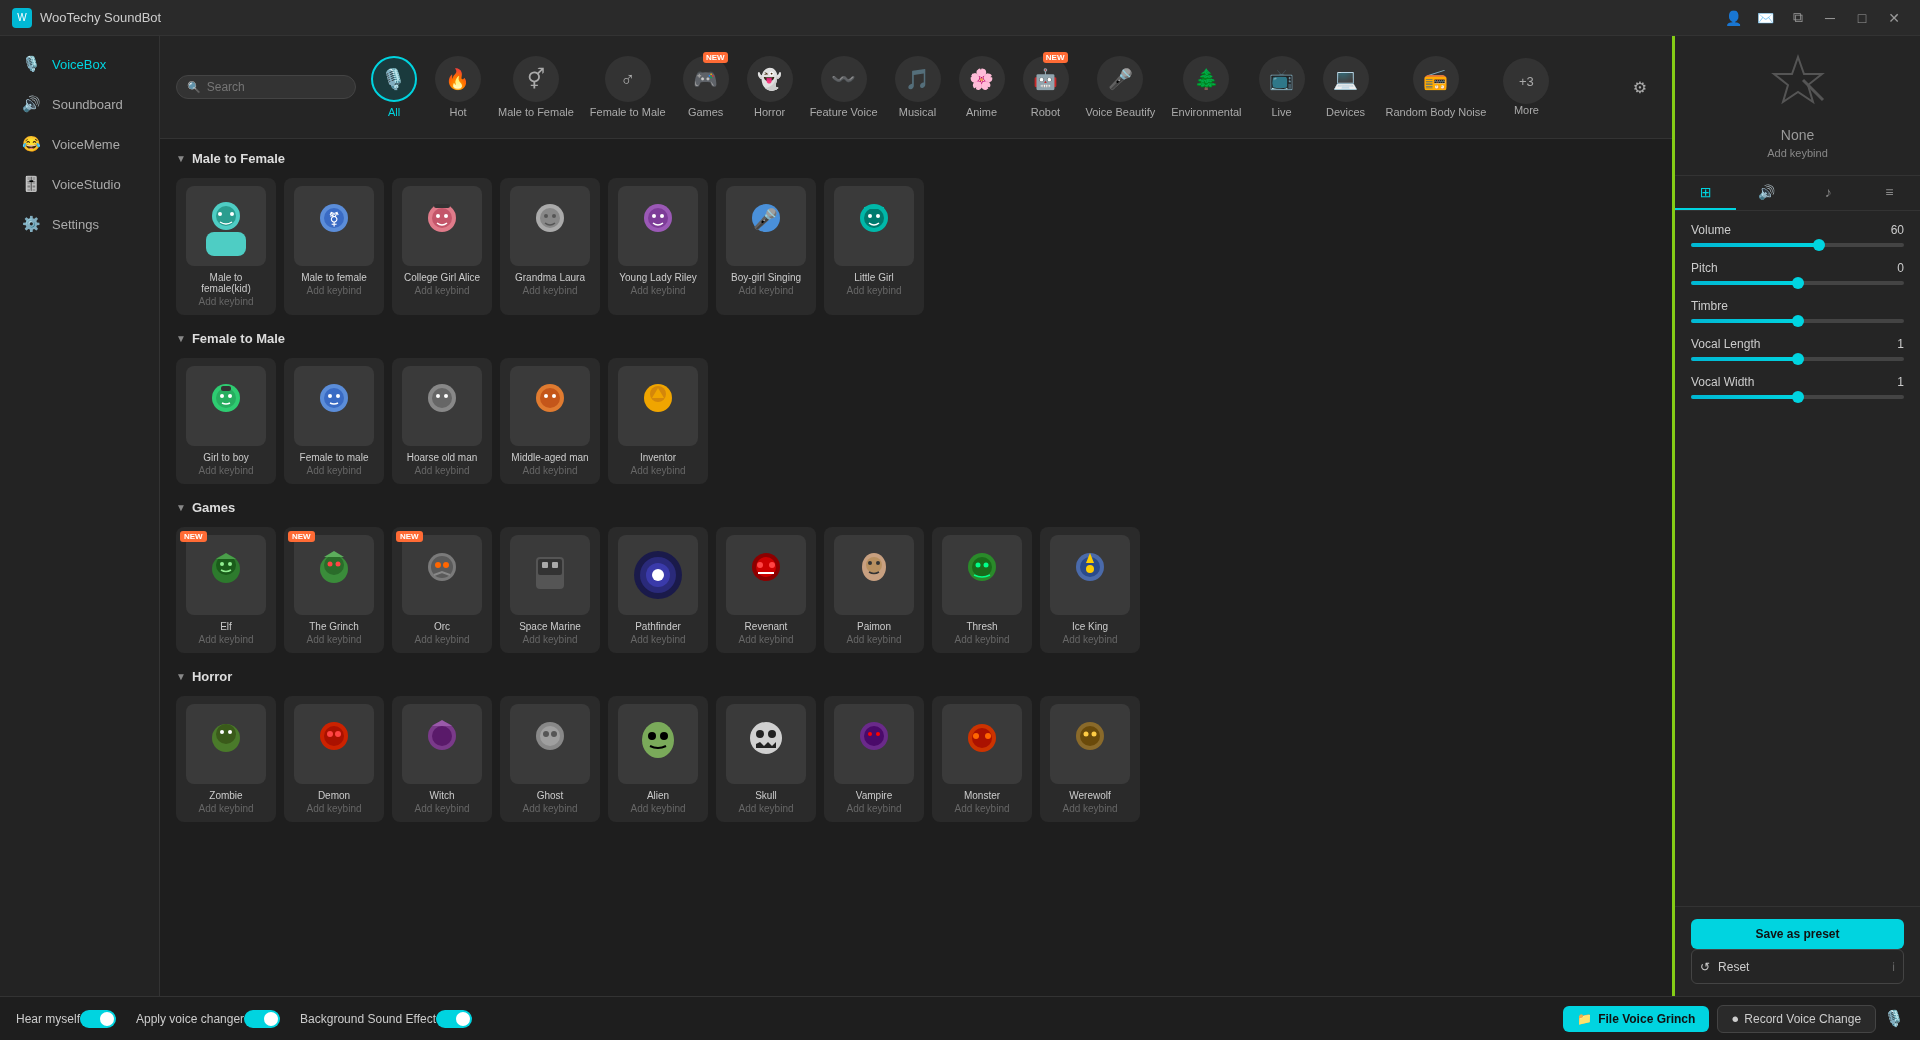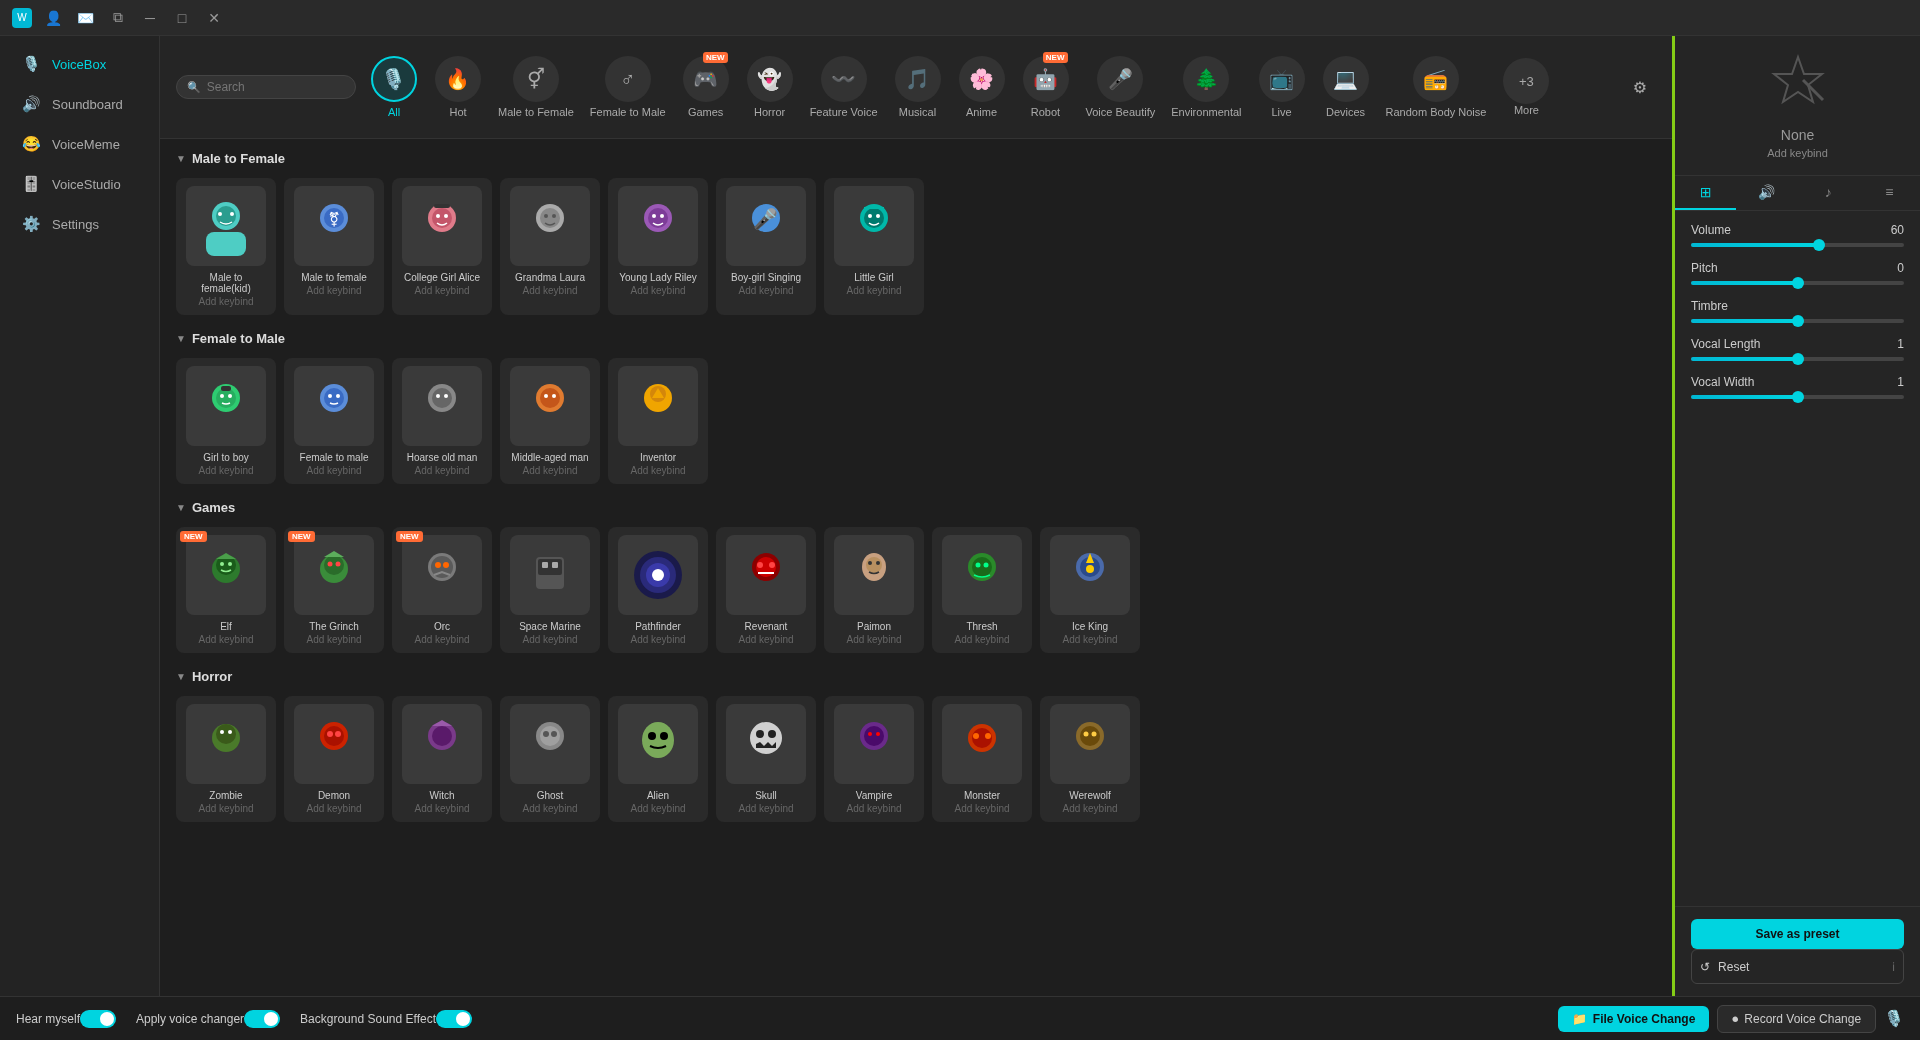--- a/index.html
+++ b/index.html
@@ -103,20 +103,21 @@
     .bg-orange { background: #3a2a1a; }
     .bg-teal { background: #1a3a3a; }
     .bg-red { background: #3a1a1a; }
     .bg-gray { background: #2a2a2a; }
   </style>
 </head>
 <body>
 
 <div class="title-bar">
   <div class="title-bar-logo">W</div>
+  <span class="title-bar-text">WooTechy SoundBot</span>
   <div class="title-bar-controls">
     <button class="title-bar-btn">👤</button>
     <button class="title-bar-btn">✉️</button>
     <button class="title-bar-btn">⧉</button>
     <button class="title-bar-btn">─</button>
     <button class="title-bar-btn">□</button>
     <button class="title-bar-btn close">✕</button>
   </div>
 </div>
 
@@ -748,21 +749,21 @@
   </div>
   <div class="toggle-item">
     <span>Background Sound Effect</span>
     <div class="toggle">
       <div class="toggle-knob"></div>
     </div>
   </div>
   <div class="bottom-right">
     <button class="file-voice-btn">
       <span>📁</span>
-      <span>File Voice Change</span>
+      <span>File Voice Grinch</span>
     </button>
     <button class="record-voice-btn">
       <span>⏺</span>
       <span>Record Voice Change</span>
     </button>
     <span class="mic-icon">🎙️</span>
   </div>
 </div>
 
 </body></html>

